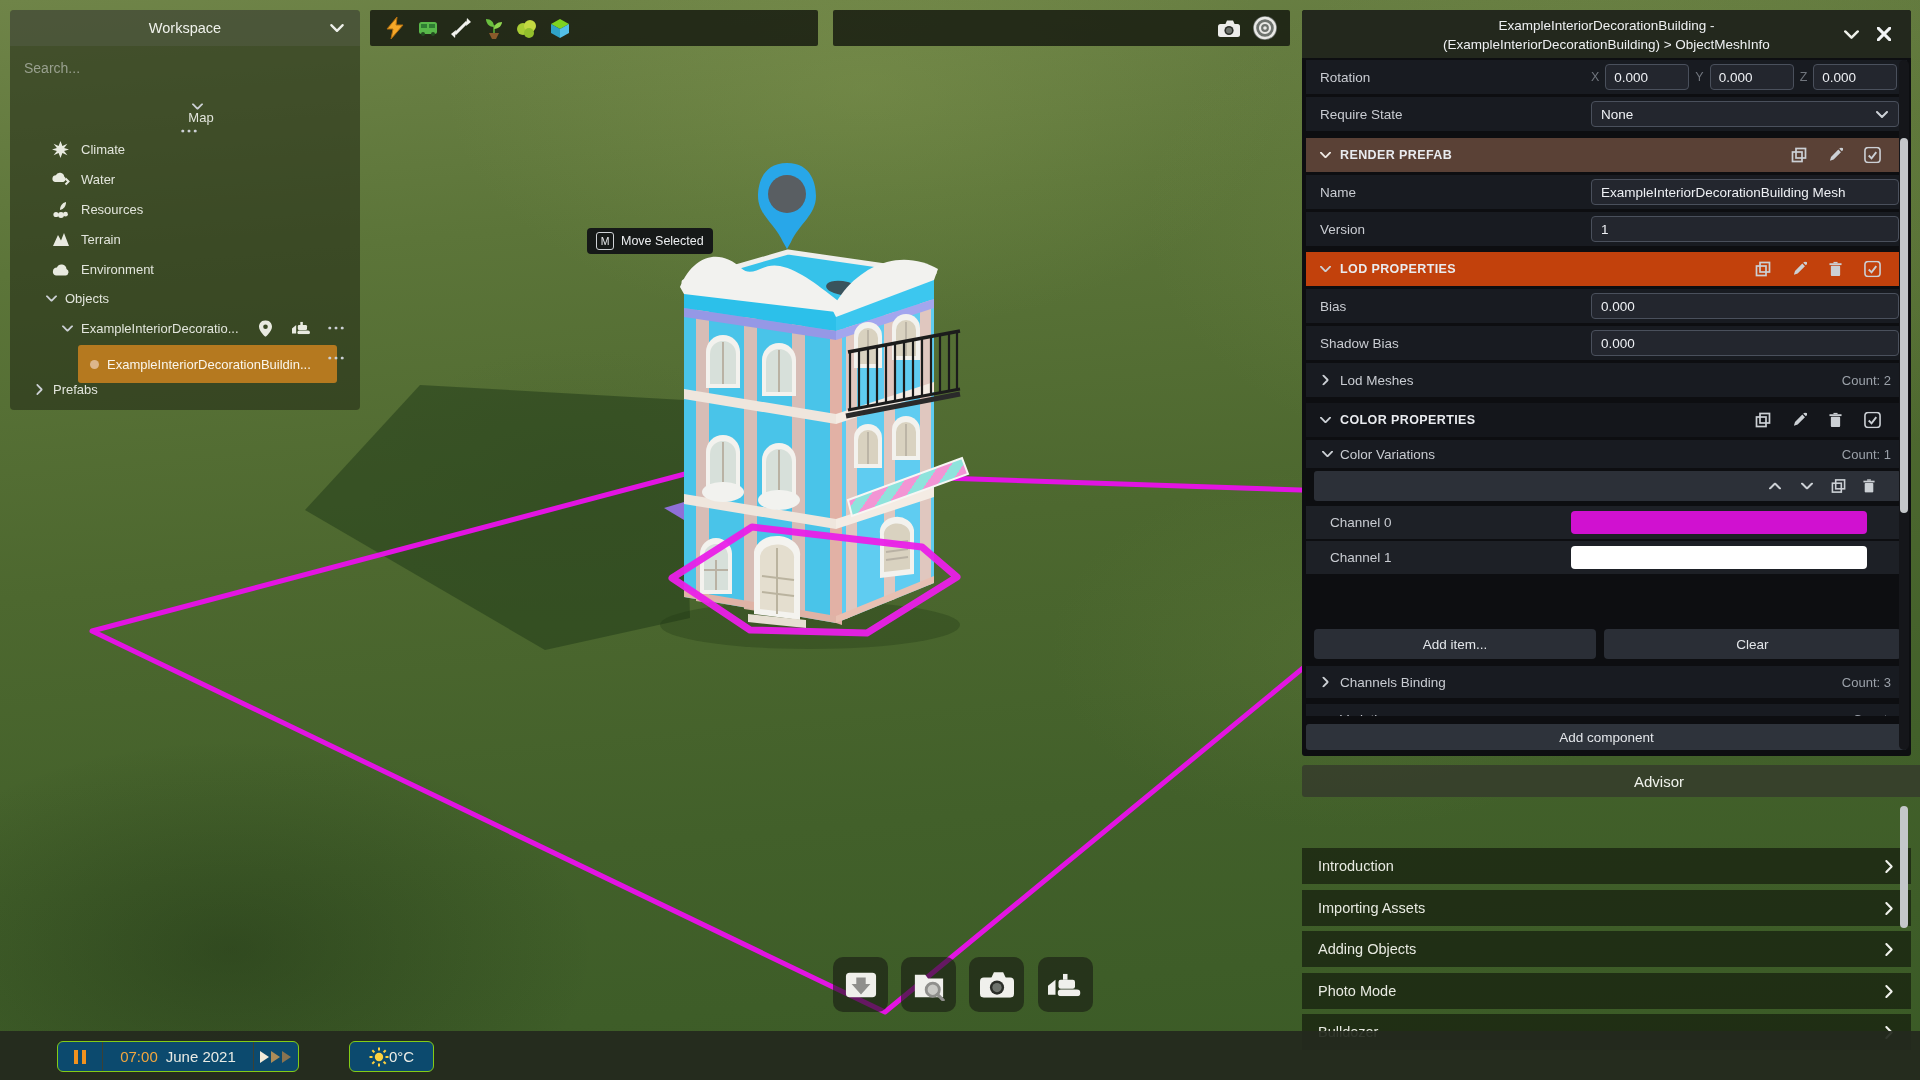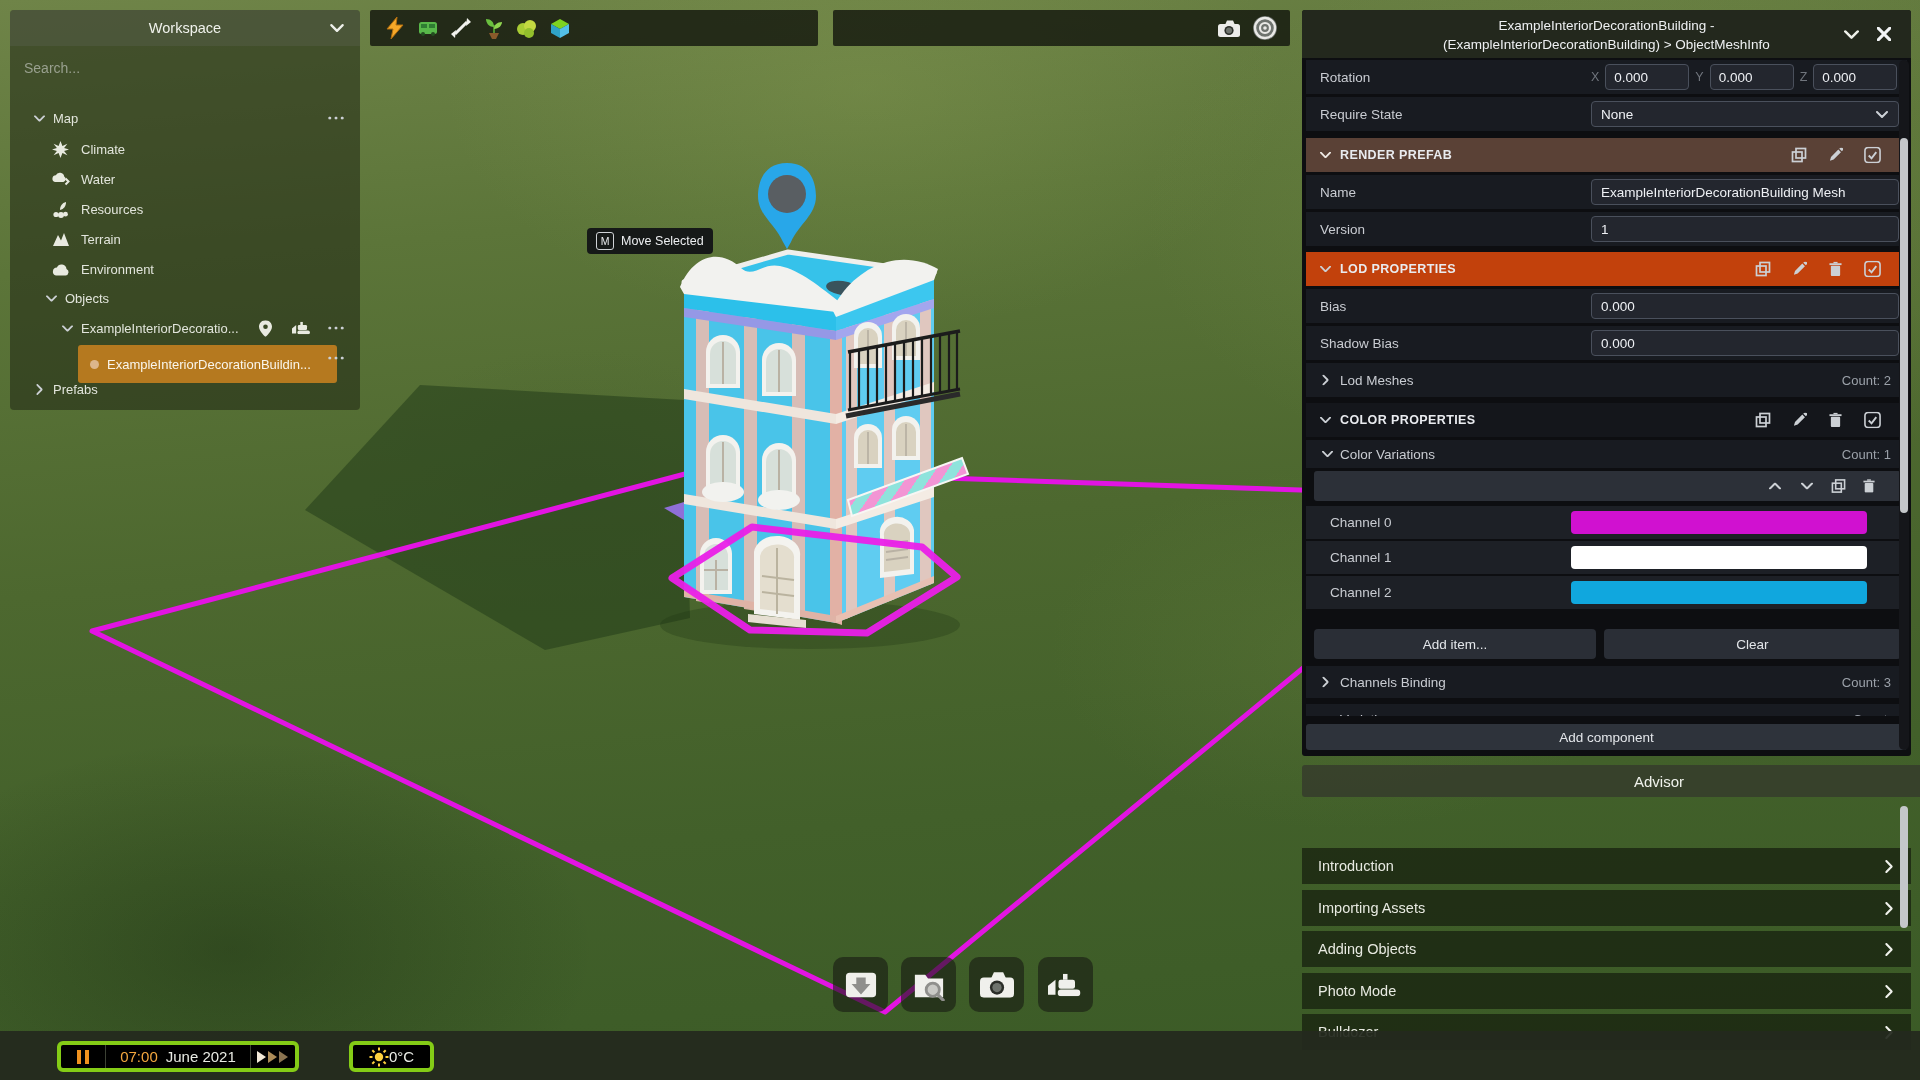--- a/index.html
+++ b/index.html
@@ -55,21 +55,21 @@
   
   .tip{left:587px;top:228px;height:26px;background:rgba(18,20,22,.95);border-radius:4px;display:flex;align-items:center;gap:7px;padding:0 9px;}
   .keycap{width:16px;height:16px;border:1px solid #d0d3d7;border-radius:3px;display:flex;align-items:center;justify-content:center;font-size:10.5px;color:#e8eaec;}
   .tiplbl{font-size:12.5px;color:#edeff1;white-space:nowrap;}
 
   
   .dockbtn{position:absolute;top:957px;width:55px;height:55px;border-radius:10px;background:rgba(24,28,20,.62);display:flex;align-items:center;justify-content:center;}
 
   
   .timebar{left:0;top:1031px;width:1920px;height:49px;background:rgba(36,41,30,.93);}
-  .tgroup{position:absolute;top:10px;height:31px;background:#000000;border:4px solid #84cc16;border-radius:6px;display:flex;align-items:center;box-sizing:border-box;}
+  .tgroup{position:absolute;top:10px;height:31px;background:#0c4a6e;border:1px solid #84cc16;border-radius:6px;display:flex;align-items:center;box-sizing:border-box;}
   .tdiv{width:1px;height:100%;background:#3c4134;}
 </style>
 </head>
 <body>
 
 <svg width="0" height="0" style="position:absolute">
   <symbol id="i-chevd" viewBox="0 0 12 7">
       <polyline points="1,1 6,6 11,1" fill="none" stroke="currentColor" stroke-width="2" stroke-linecap="round" stroke-linejoin="round"></polyline>
     </symbol>
   <symbol id="i-chevu" viewBox="0 0 12 7">
@@ -320,21 +320,21 @@
 
   <div class="abs wsp">
     <div class="wsp-title">
       <span>Workspace</span>
       <svg class="ic" width="14" height="8" viewBox="0 0 12 7" style="position:absolute;right:16px;color:#eef0ea">
           <use href="#i-chevd"></use>
         </svg>
     </div>
     <input class="wsp-search" placeholder="Search..." style="">
 
-    <div class="trow" style="top:93px;padding-left:24px;">
+    <div class="trow" style="top:93px;padding-left:24px;flex-direction:column;">
       <svg class="ic" width="11" height="7" viewBox="0 0 12 7">
           <use href="#i-chevd"></use>
         </svg>
       <span class="grow" style="padding-left:8px">Map</span>
       <svg class="ic" width="16" height="4" viewBox="0 0 18 4" style="margin-right:16px">
           <use href="#i-dots"></use>
         </svg>
     </div>
 
     <div class="trow" style="top:124px;padding-left:42px;">
@@ -551,24 +551,20 @@
         </svg>
     </div>
 
     <div class="irow" style="top:496px;height:33px;background:#1d2026;">
       <span class="lbl2" style="padding-left:24px">Channel 0</span>
       <div class="swatch" style="background: rgb(208, 17, 208);"></div>
     </div>
     <div class="irow" style="top:531px;height:33px;background:#1d2026;">
       <span class="lbl2" style="padding-left:24px">Channel 1</span>
       <div class="swatch" style="background: rgb(255, 255, 255);"></div>
-    </div>
-    <div class="irow" style="top:566px;height:33px;background:#1d2026;">
-      <span class="lbl2" style="padding-left:24px">Channel 2</span>
-      <div class="swatch" style="background: rgb(16, 167, 222);"></div>
     </div>
 
     <div class="btn" style="left:12px;top:619px;width:282px;">
         <span>Add item...</span>
       </div>
     <div class="btn" style="left:302px;top:619px;width:297px;">
         <span>Clear</span>
       </div>
 
     <div class="irow" style="top:656px;height:32px;">

